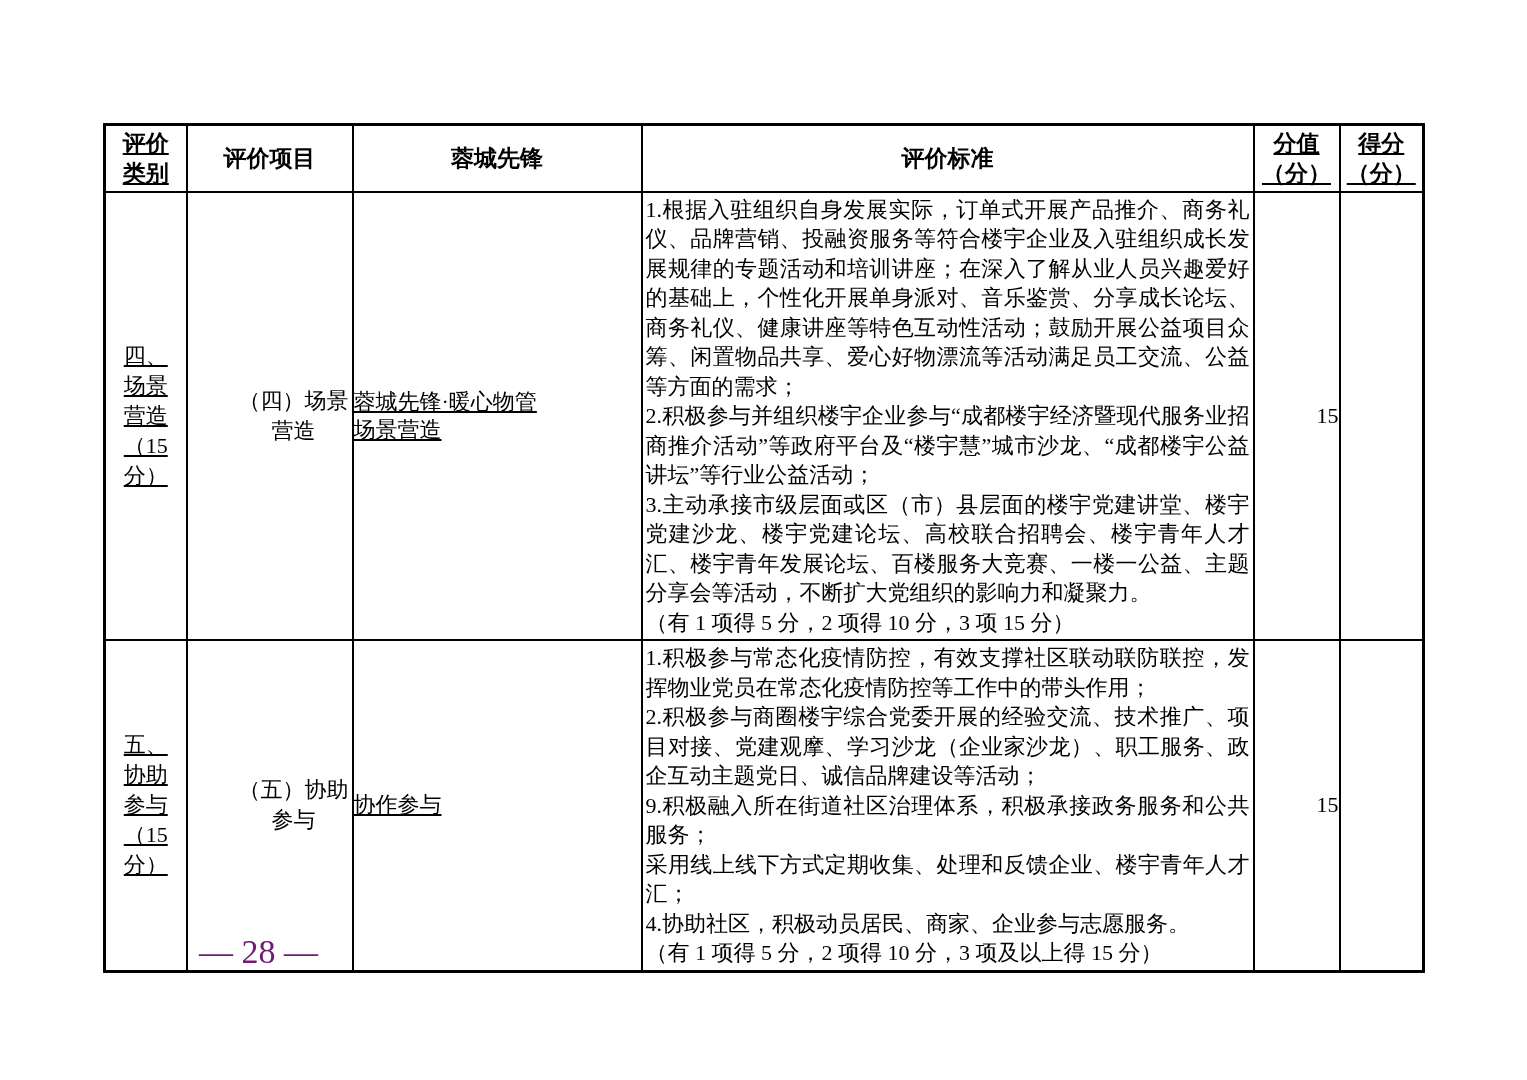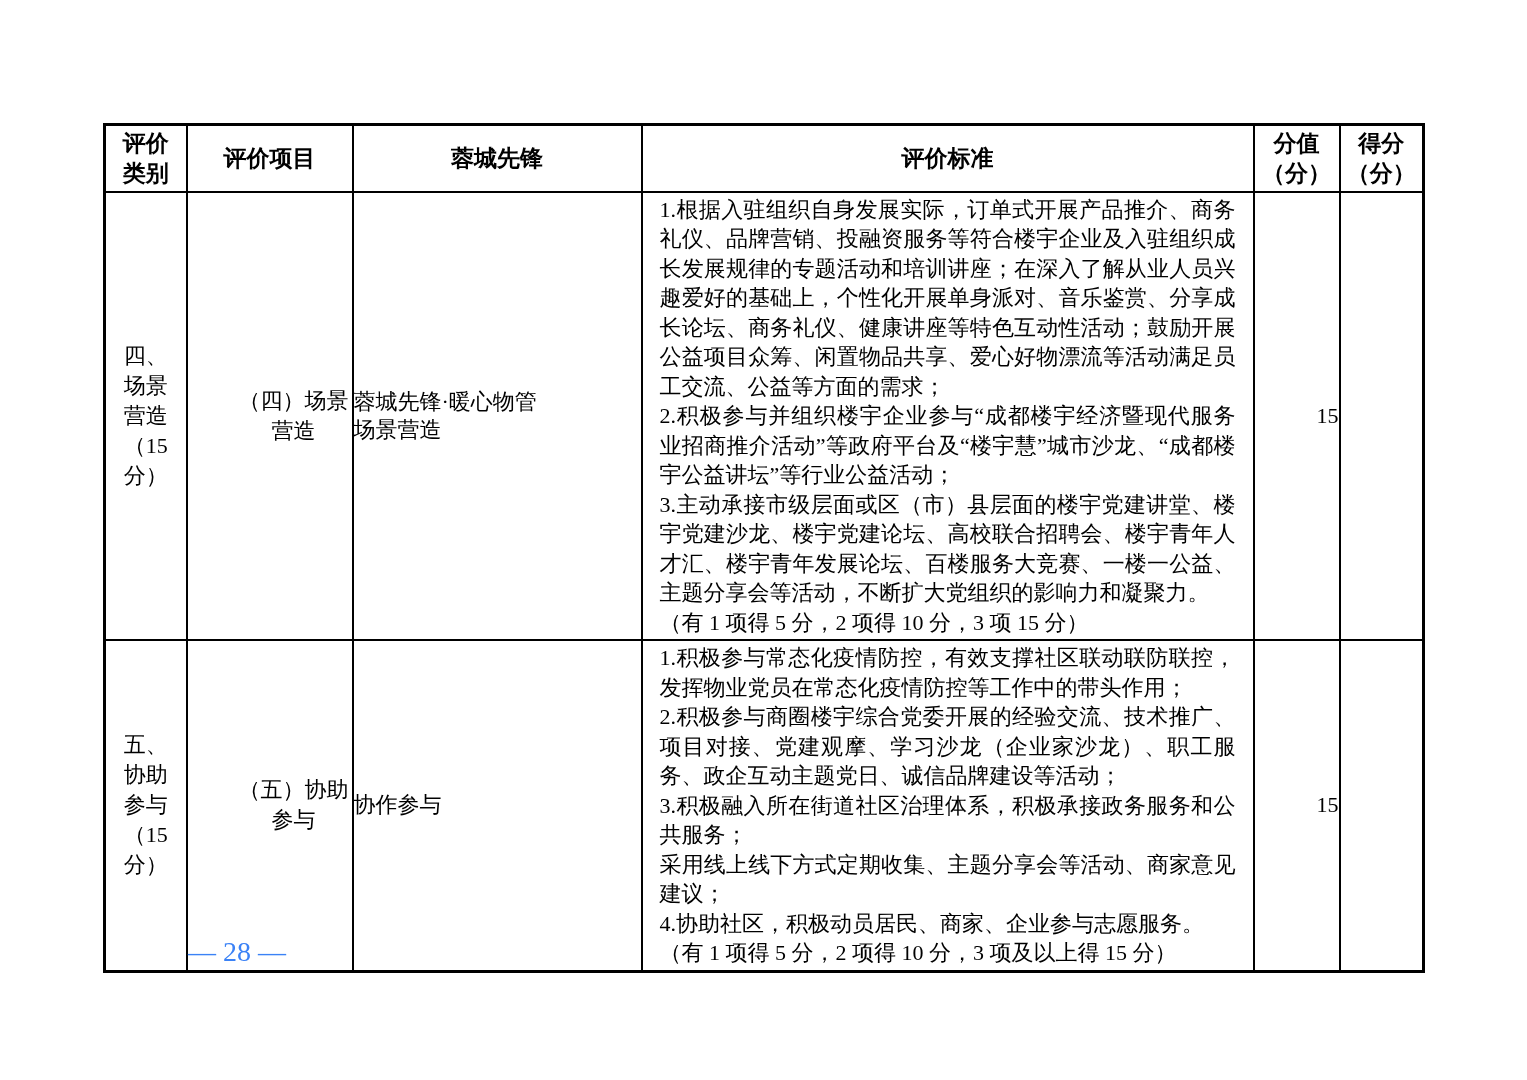--- a/index.html
+++ b/index.html
@@ -38,56 +38,56 @@
     text-align: center;
   }
   .eval-table td {
     font-family: "Liberation Serif", "DejaVu Serif", serif;
     font-size: 22px;
   }
   tr.header-row { height: 67px; }
   tr.body-row-1 { height: 415px; }
   tr.body-row-2 { height: 317px; }
 
-  .pre { white-space: pre-line; }
+  .pre { white-space: pre-line; text-decoration: underline; }
 
   td.category-cell {
     line-height: 30px;
     text-align: center;
   }
   td.item-cell {
     text-align: center;
     line-height: 30px;
     padding-left: 48px;
   }
   td.content-cell {
     text-align: left;
     line-height: 28px;
   }
   td.standard-cell {
-    padding: 2px 17px;
+    padding: 2px 3px;
     line-height: 29.5px;
     text-align: justify;
   }
   td.standard-cell p {
     margin: 0;
     text-align: justify;
     text-justify: inter-ideograph;
   }
   td.score-cell, td.points-cell {
     text-align: right;
   }
   .page-number {
     position: absolute;
-    left: 188px;
+    left: 199px;
     top: 936px;
     font-family: "Liberation Serif", "DejaVu Serif", serif;
-    font-size: 28px;
+    font-size: 34px;
     line-height: 32px;
-    color: #3b82f6;
+    color: #701a75;
   }
 </style>
 </head>
 <body>
 
 <div class="page">
 
   <table class="eval-table">
     <colgroup>
       <col style="width:82px">
@@ -131,22 +131,22 @@
       <tr class="body-row-2">
         <td class="category-cell pre">五、
 协助
 参与
 （15 分）</td>
         <td class="item-cell">（五）协助参与</td>
         <td class="content-cell pre">协作参与</td>
         <td class="standard-cell">
           <p>1.积极参与常态化疫情防控，有效支撑社区联动联防联控，发挥物业党员在常态化疫情防控等工作中的带头作用；</p>
           <p>2.积极参与商圈楼宇综合党委开展的经验交流、技术推广、项目对接、党建观摩、学习沙龙（企业家沙龙）、职工服务、政企互动主题党日、诚信品牌建设等活动；</p>
-          <p>3.积极融入所在街道社区治理体系，积极承接政务服务和公共服务；</p>
-          <p>采用线上线下方式定期收集、主题分享会等活动、商家意见建议；</p>
+          <p>9.积极融入所在街道社区治理体系，积极承接政务服务和公共服务；</p>
+          <p>采用线上线下方式定期收集、处理和反馈企业、楼宇青年人才汇；</p>
           <p>4.协助社区，积极动员居民、商家、企业参与志愿服务。</p>
           <p>（有 1 项得 5 分，2 项得 10 分，3 项及以上得 15 分）</p>
         </td>
         <td class="score-cell">15</td>
         <td class="points-cell"></td>
       </tr>
     </tbody>
   </table>
 
   <div class="page-number">— 28 —</div>

